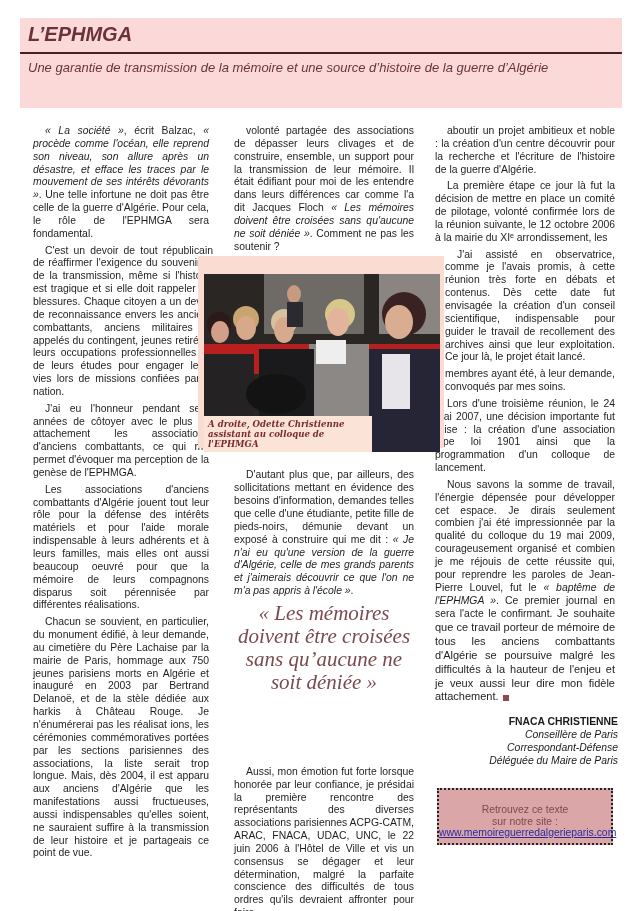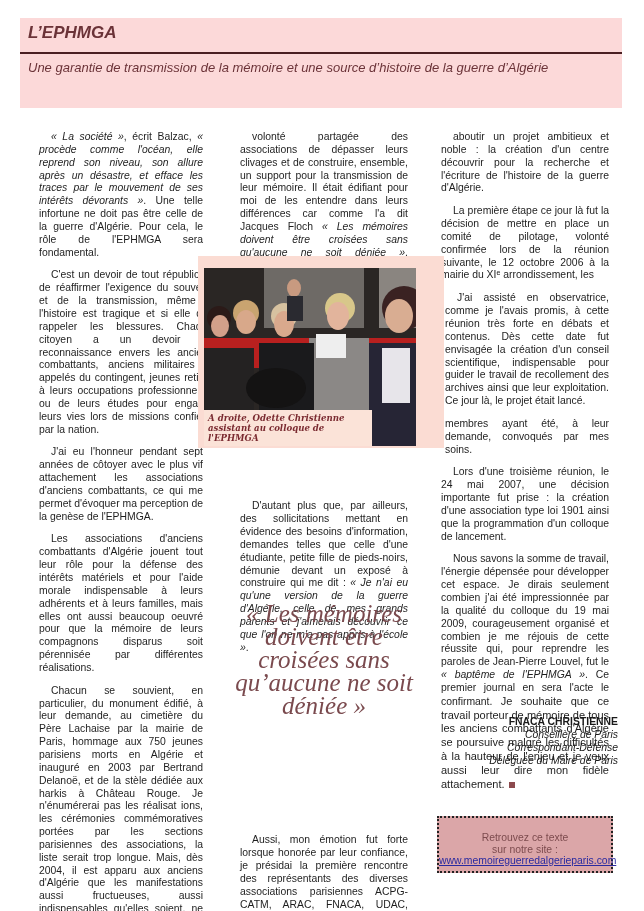--- a/index.html
+++ b/index.html
@@ -1,41 +1,41 @@
 <!DOCTYPE html>
 <html><head>
 <meta charset="utf-8">
 <style>
   html, body { margin:0; padding:0; background:#ffffff; }
   body { width:644px; height:911px; position:relative; overflow:hidden;
          font-family:"Liberation Sans", sans-serif; color:#1a1a1a; }
   .header { position:absolute; left:20px; top:18px; width:602px; height:90px; background:#fcd9d9; }
-  .kicker { position:absolute; left:8px; top:5px; font-size:17px; font-weight:bold; font-style:italic; color:#6b3338; }
+  .kicker { position:absolute; left:8px; top:5px; font-size:20px; font-weight:bold; font-style:italic; color:#6b3338; }
   .rule { position:absolute; left:0; top:34px; width:602px; height:2px; background:#4a1f22; }
   .title { position:absolute; left:8px; top:38px; width:594px; font-size:13px; font-style:italic; color:#6b3338; line-height:24px; }
 
   .col { position:absolute; font-size:10.4px; line-height:12.85px; text-align:justify; color:#1e1e1e; }
-  .col p { margin:10px; text-indent:12px; }
+  .col p { margin:4px; text-indent:12px; }
   .col p + p { margin-top:2px; }
   .col1 { left:29px; top:121px; width:184px; }
   .col2 { left:230px; top:121px; width:188px; }
   .col3 { left:431px; top:121px; width:188px; }
   .i { font-style:italic; }
 
   .photo-frame { position:absolute; left:198px; top:256px; width:246px; height:192px; background:#fbdcd3; }
-  .photo { position:absolute; left:6px; top:12px; width:212px; height:178px; overflow:hidden; background:#3b3432; }
+  .photo { position:absolute; left:6px; top:18px; width:236px; height:178px; overflow:hidden; background:#3b3432; }
   .caption { position:absolute; left:0; bottom:0; width:160px; background:#fbe3d8; padding:3px 4px; font-family:"DejaVu Serif", serif; font-weight:bold; font-style:italic; font-size:8.6px; line-height:10px; color:#7a2a30; }
 
-  .pullquote { position:absolute; left:230px; top:602px; width:188px; text-align:center; font-family:"Liberation Serif", serif; font-style:italic; font-size:25px; line-height:23px; color:#7a4a4e; }
+  .pullquote { position:absolute; left:230px; top:602px; width:188px; text-align:center; font-family:"Liberation Serif", serif; font-style:italic; font-size:21px; line-height:23px; color:#7a4a4e; }
 
   .sign { position:absolute; left:432px; top:715px; width:186px; text-align:right; font-size:10.4px; line-height:13px; }
   .sign .name { font-weight:bold; }
   .sign .role { font-style:italic; }
 
-  .sitebox { position:absolute; left:437px; top:816px; width:176px; height:57px; background:#dba6a8; border:2px dotted #222; text-align:center; font-size:10.4px; line-height:11.5px; color:#7c4b4e; box-sizing:border-box; padding-top:14px; }
+  .sitebox { position:absolute; left:437px; top:788px; width:176px; height:57px; background:#dba6a8; border:2px dotted #222; text-align:center; font-size:10.4px; line-height:11.5px; color:#7c4b4e; box-sizing:border-box; padding-top:14px; }
   .sitebox a { color:#2a2aa0; text-decoration:underline; }
   .endmark { display:inline-block; width:6px; height:6px; background:#8c4a4e; margin-left:4px; vertical-align:middle; }
 </style>
 </head>
 <body>
 
 <div class="header">
   <div class="kicker">L’EPHMGA</div>
   <div class="rule"></div>
   <div class="title">Une garantie de transmission de la mémoire et une source d’histoire de la guerre d’Algérie</div>

